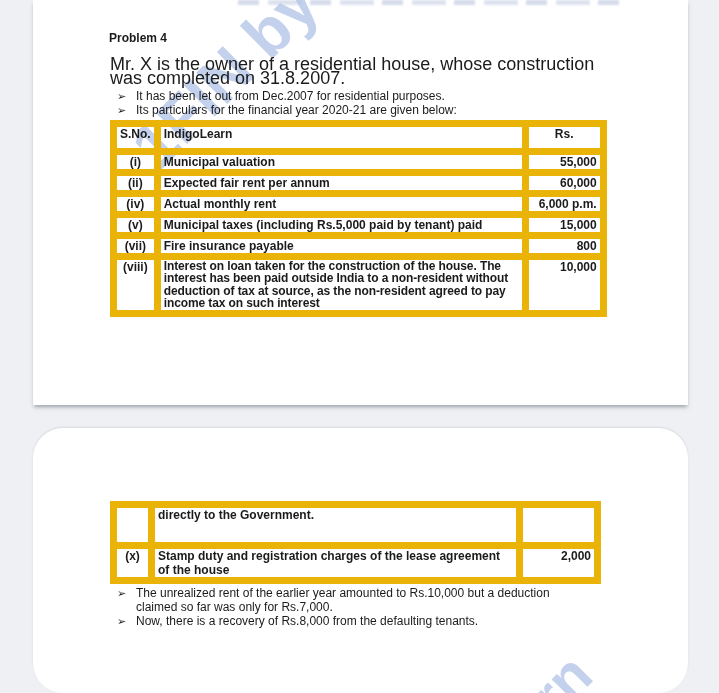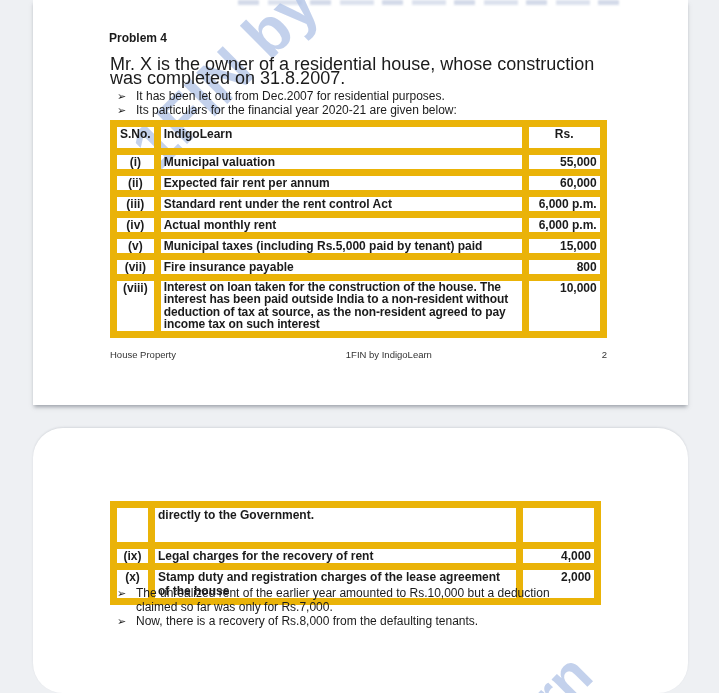--- a/index.html
+++ b/index.html
@@ -120,25 +120,20 @@
         <td class="sno">(i)</td>
         <td>Municipal valuation</td>
         <td class="val">55,000</td>
       </tr>
       <tr>
         <td class="sno">(ii)</td>
         <td>Expected fair rent per annum</td>
         <td class="val">60,000</td>
       </tr>
       <tr>
-        <td class="sno">(iii)</td>
-        <td>Standard rent under the rent control Act</td>
-        <td class="val">6,000 p.m.</td>
-      </tr>
-      <tr>
         <td class="sno">(iv)</td>
         <td>Actual monthly rent</td>
         <td class="val">6,000 p.m.</td>
       </tr>
       <tr>
         <td class="sno">(v)</td>
         <td>Municipal taxes (including Rs.5,000 paid by tenant) paid</td>
         <td class="val">15,000</td>
       </tr>
       <tr>
@@ -147,44 +142,34 @@
         <td class="val">800</td>
       </tr>
       <tr>
         <td class="sno">(viii)</td>
         <td class="tight">Interest on loan taken for the construction of the house. The interest has been paid outside India to a non-resident without deduction of tax at source, as the non-resident agreed to pay income tax on such interest</td>
         <td class="val">10,000</td>
       </tr>
     </tbody>
   </table>
 
-  <div class="footer">
-    <span>House Property</span>
-    <span>1FIN by IndigoLearn</span>
-    <span>2</span>
-  </div>
 </div>
 
 <div class="page" id="page2">
   <table class="ptable" id="table2">
     <colgroup>
         <col class="c-sno">
         <col class="c-part">
         <col class="c-val">
       </colgroup>
     <tbody>
       <tr class="row-cont">
         <td class="sno"></td>
         <td>directly to the Government.</td>
         <td class="val"></td>
-      </tr>
-      <tr>
-        <td class="sno">(ix)</td>
-        <td>Legal charges for the recovery of rent</td>
-        <td class="val">4,000</td>
       </tr>
       <tr class="row-x">
         <td class="sno">(x)</td>
         <td>Stamp duty and registration charges of the lease agreement of the house</td>
         <td class="val">2,000</td>
       </tr>
     </tbody>
   </table>
 
   <div class="bullets" id="p2-bullets">

